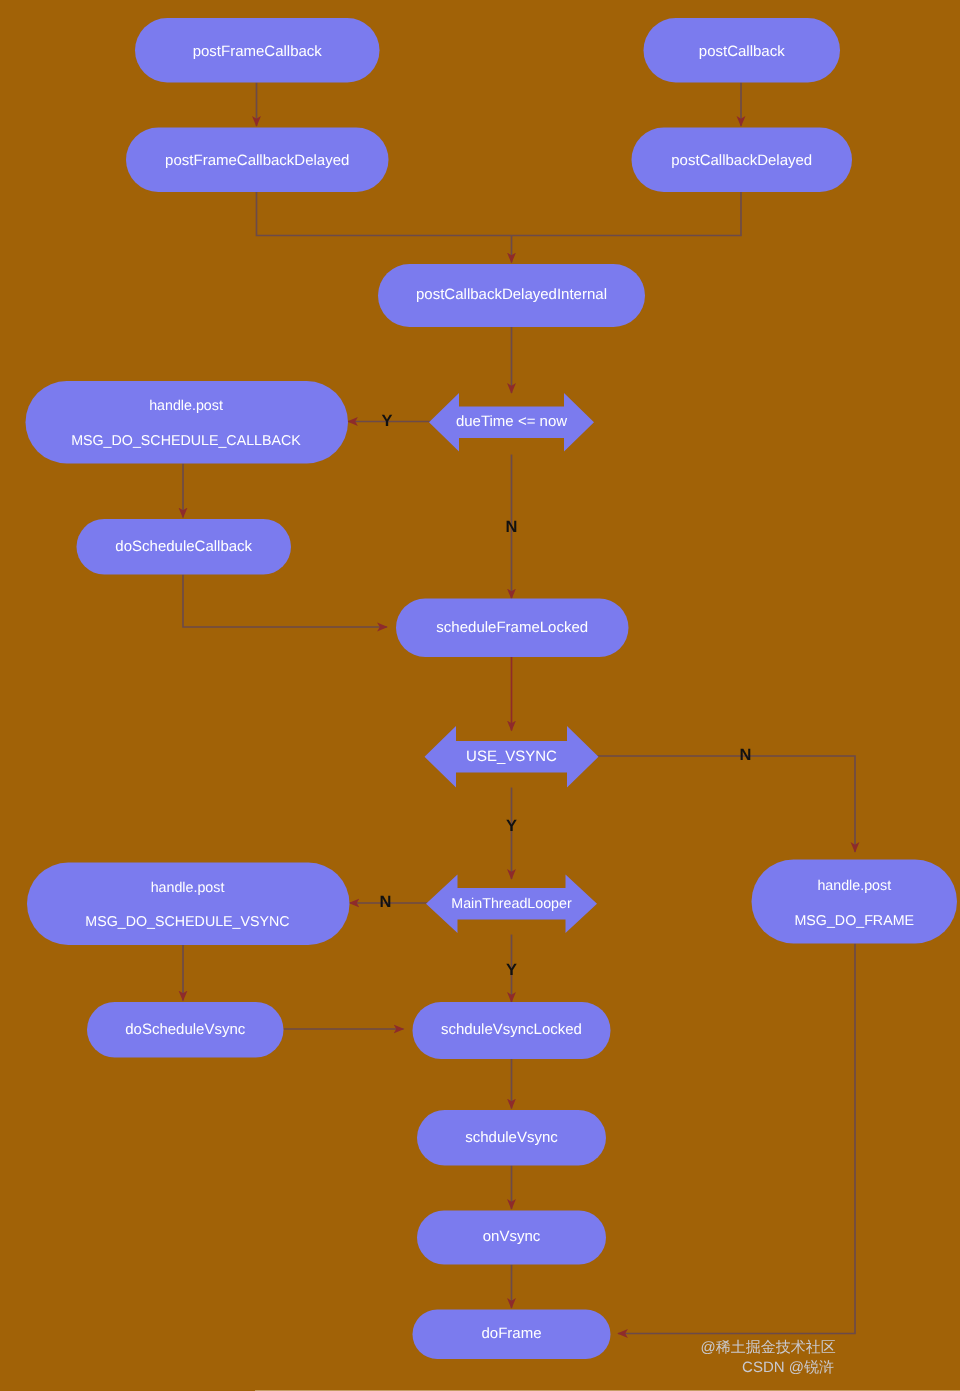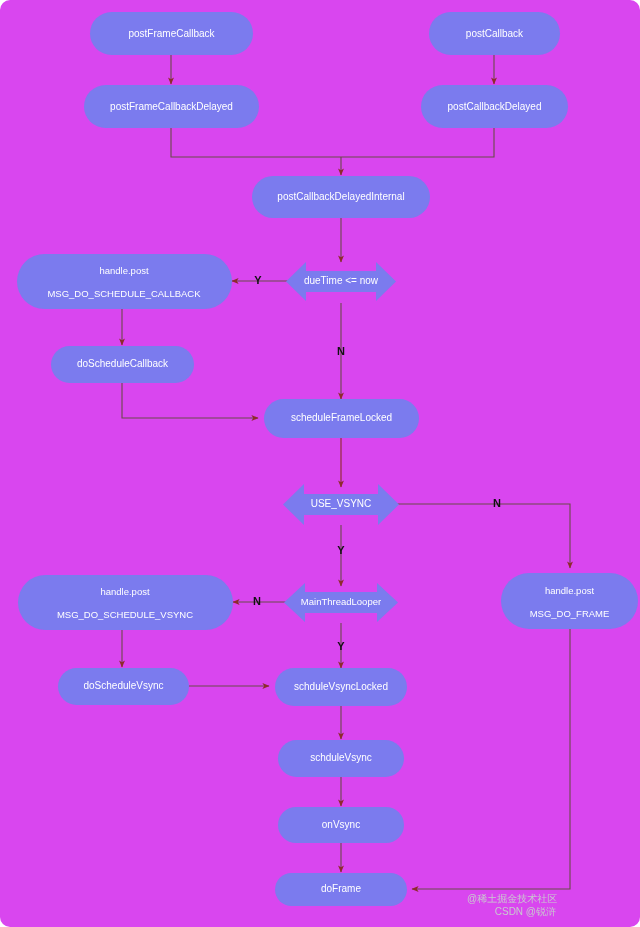--- a/index.html
+++ b/index.html
@@ -12,22 +12,21 @@
     width: 640px;
     height: 927px;
     font-family: "Liberation Sans", sans-serif;
     overflow: hidden;
     position: relative;
   }
   #diagram-root {
     position: relative;
     width: 640px;
     height: 927px;
-    background: #d946ef;
-    border-radius: 10px;
+    background: #a16207;
   }
   svg#flow-svg {
     display: block;
     width: 640px;
     height: 927px;
   }
   .node-shape {
     fill: #7b7bee;
     stroke: none;
   }

